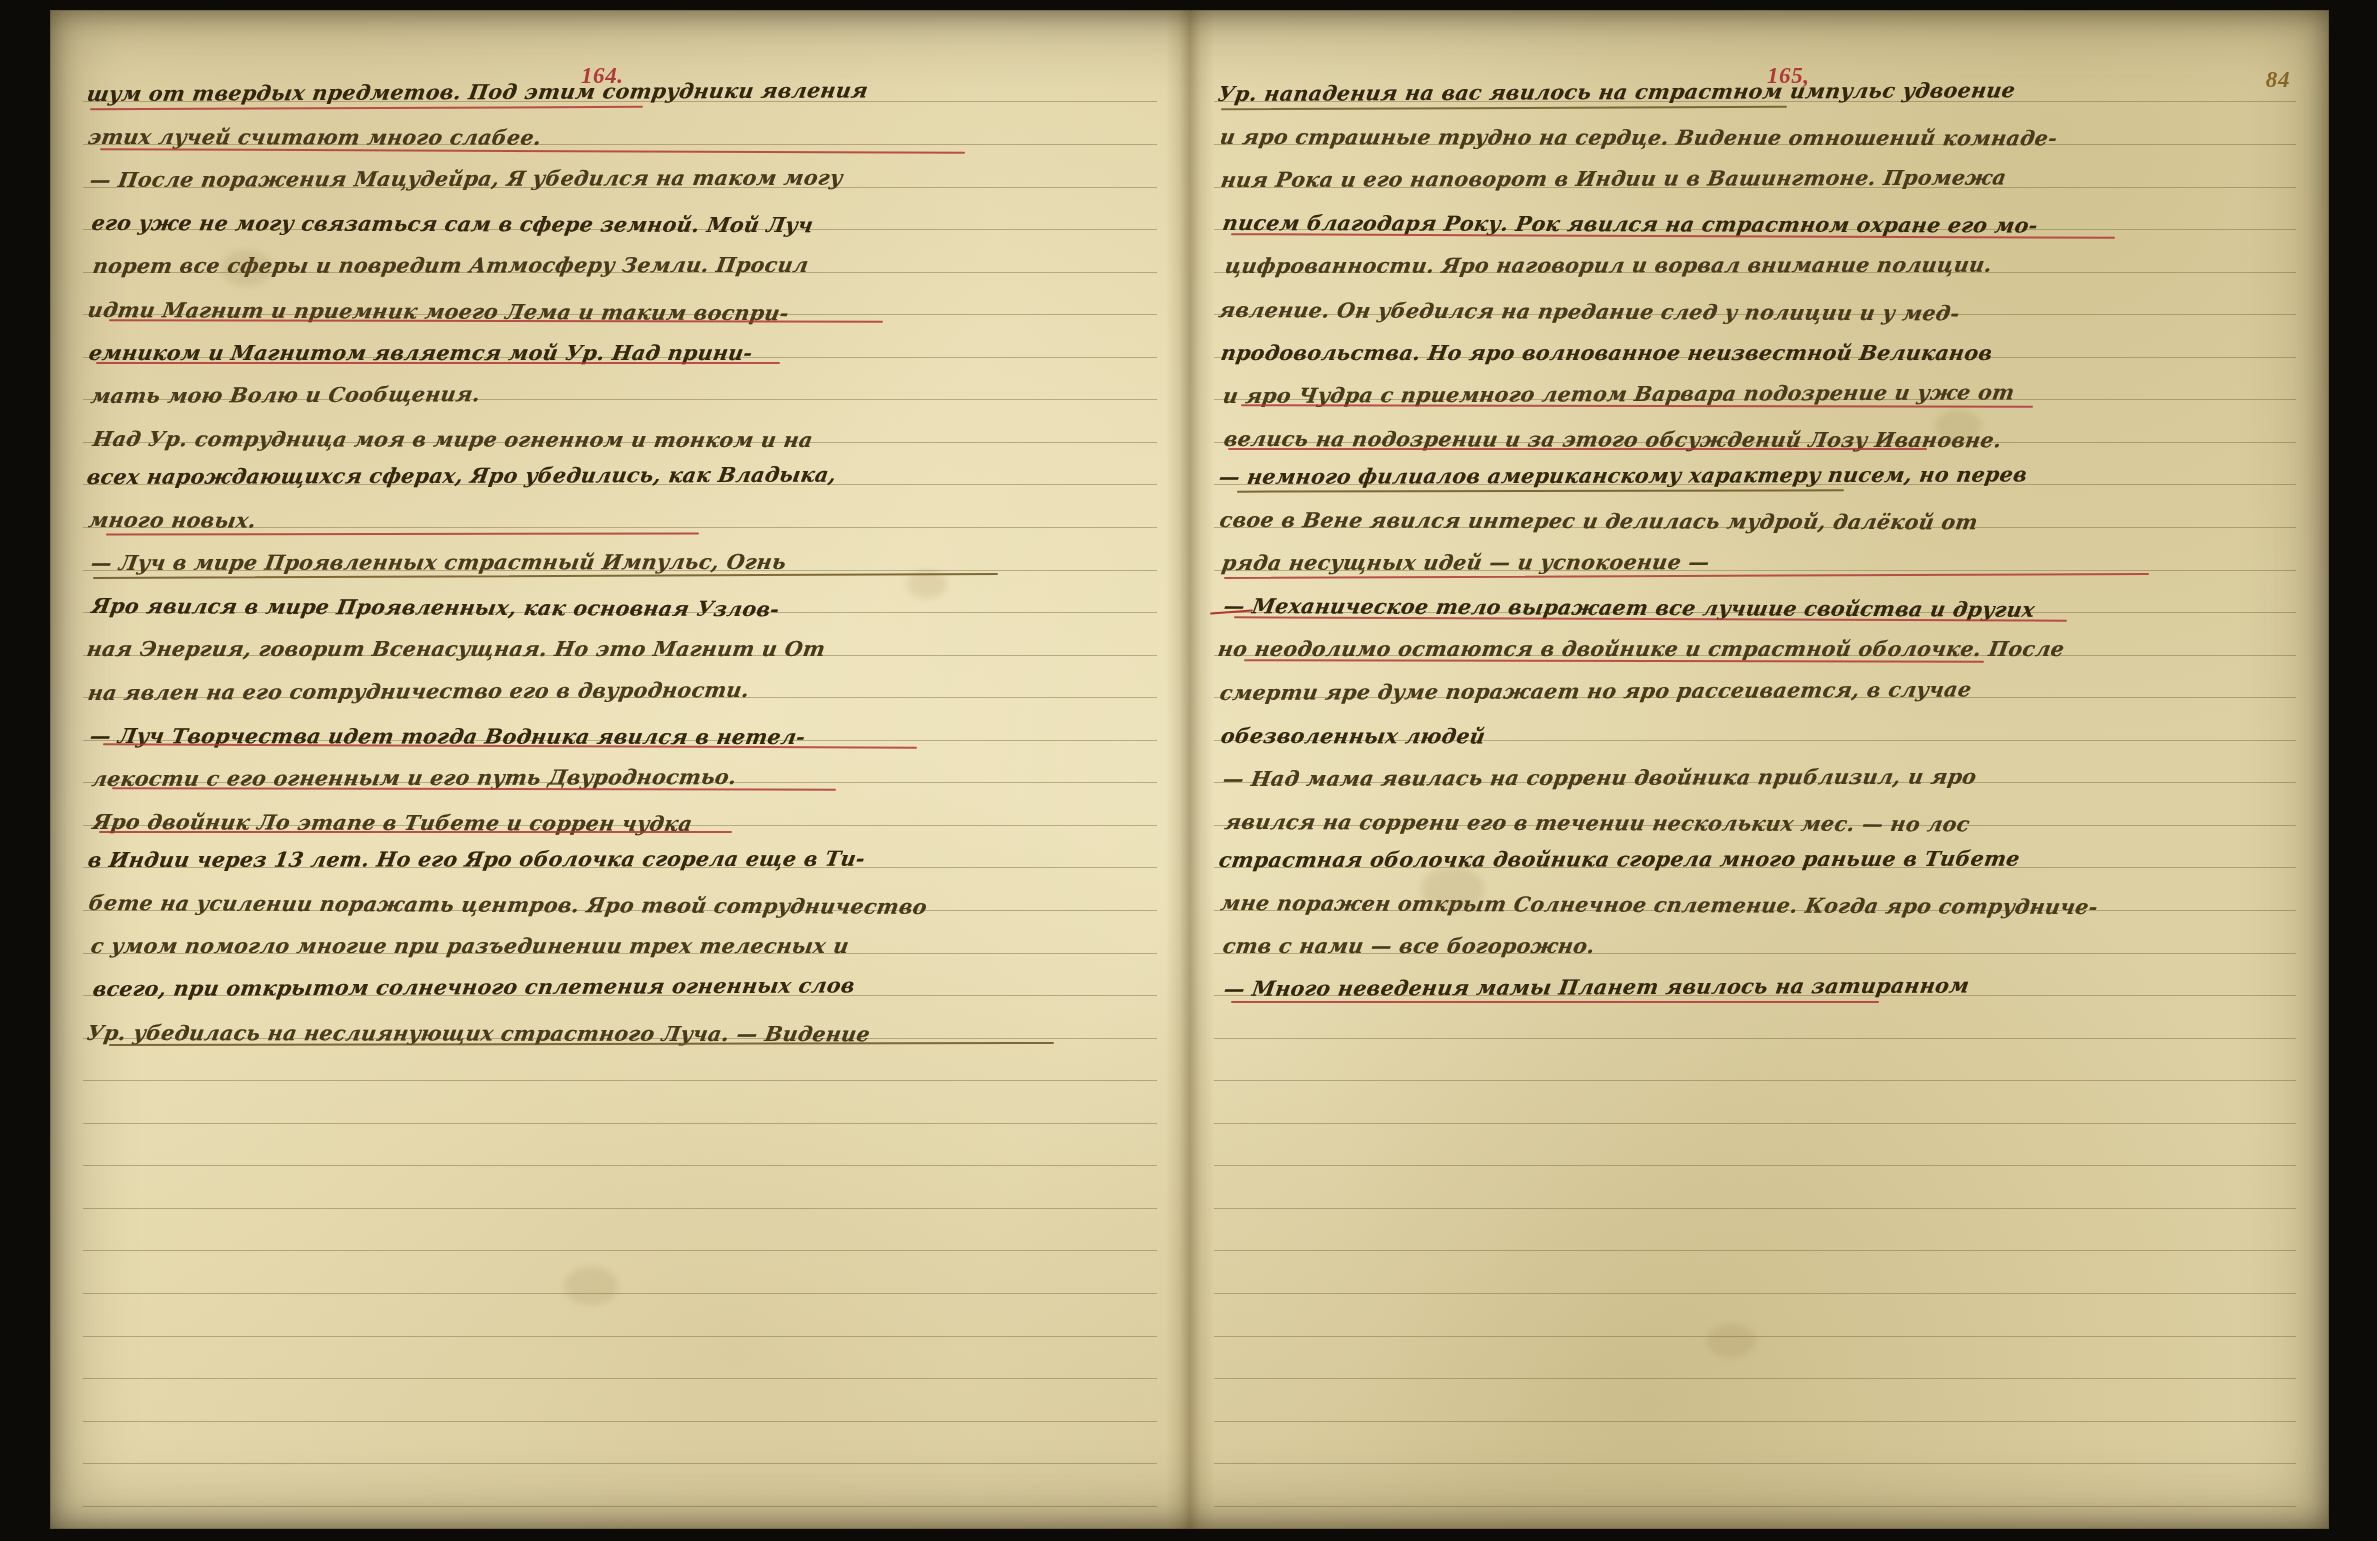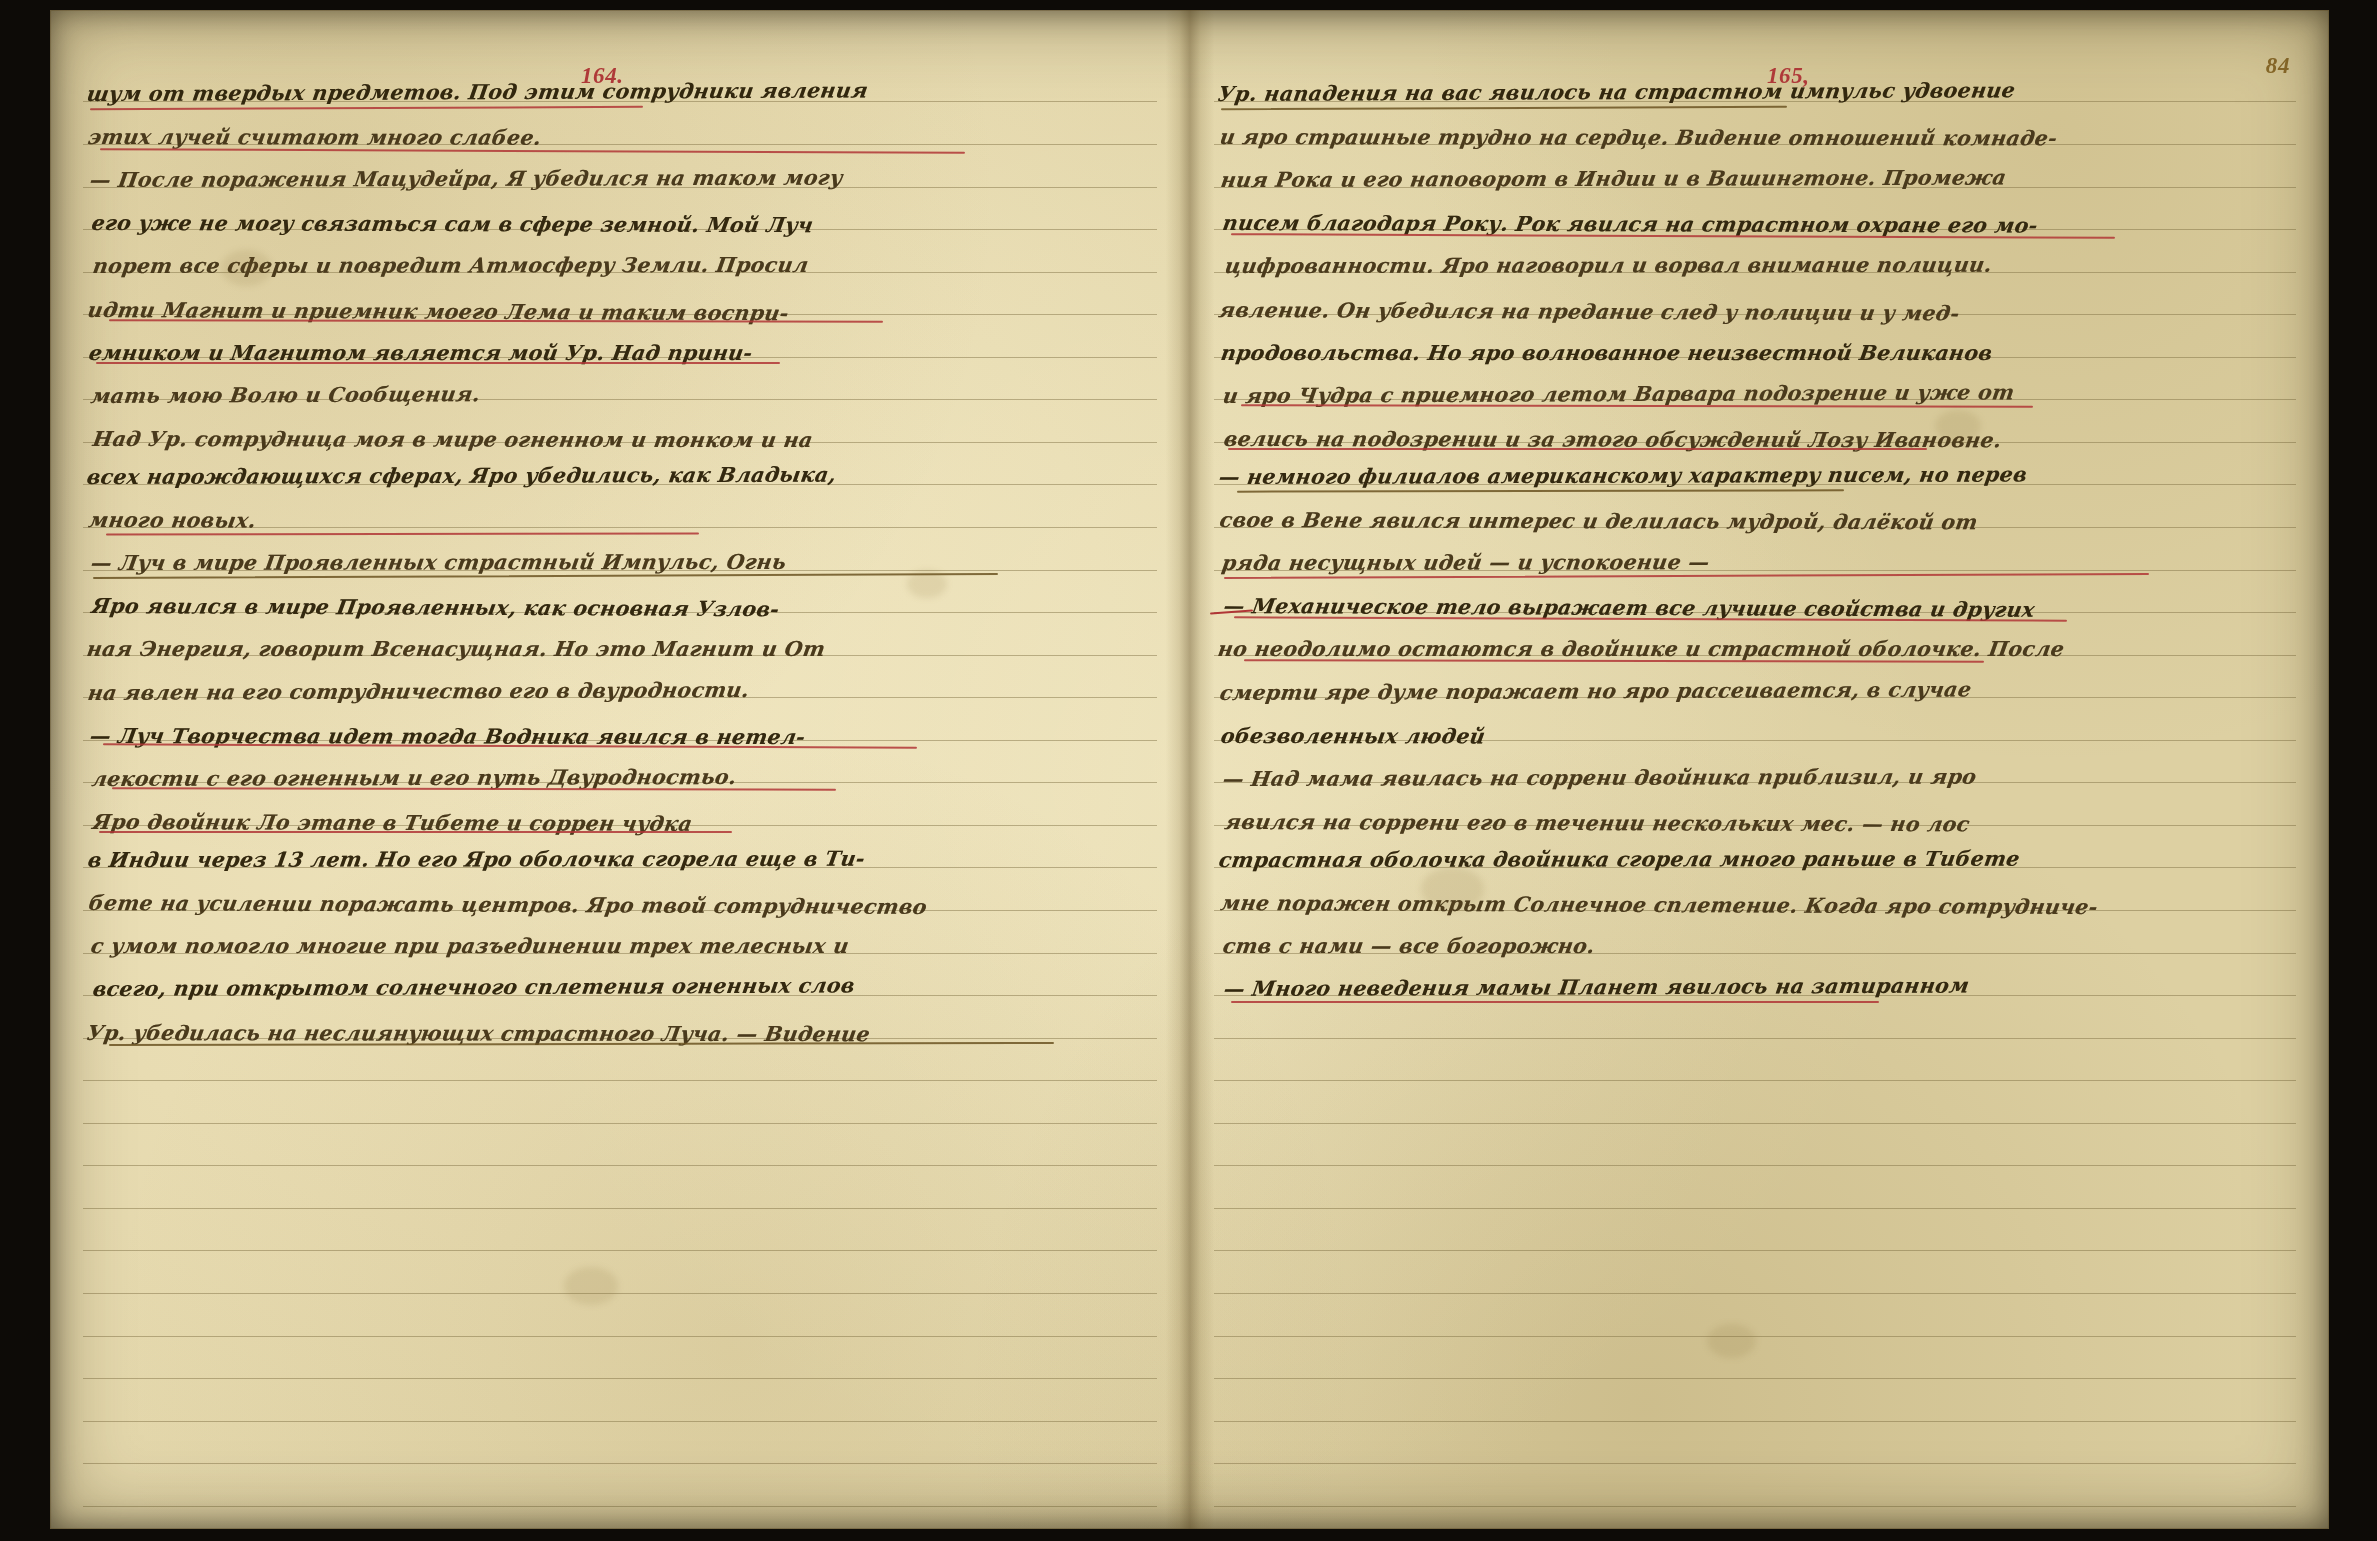--- a/index.html
+++ b/index.html
@@ -104,21 +104,21 @@
   .page-number {
     position: absolute;
     font-family: "Liberation Serif", serif;
     font-style: italic;
     font-size: 23px;
     color: #b23a3a;
     letter-spacing: 0.6px;
   }
   .pn-164 { left: 531px; top: 53px; }
   .pn-165 { left: 577px; top: 53px; color: #b23a3a; }
-  .pn-84  { right: 40px; top: 43px; color: #8a6a2a; margin-left: 40px; }
+  .pn-84  { right: 40px; top: 57px; color: #8a6a2a; margin-left: 40px; }
 
   
   .hand {
     position: absolute;
     font-family: "DejaVu Serif", serif;
     font-style: italic;
     color: #3b2f18;
     white-space: nowrap;
     letter-spacing: 0.3px;
     transform-origin: left center;

